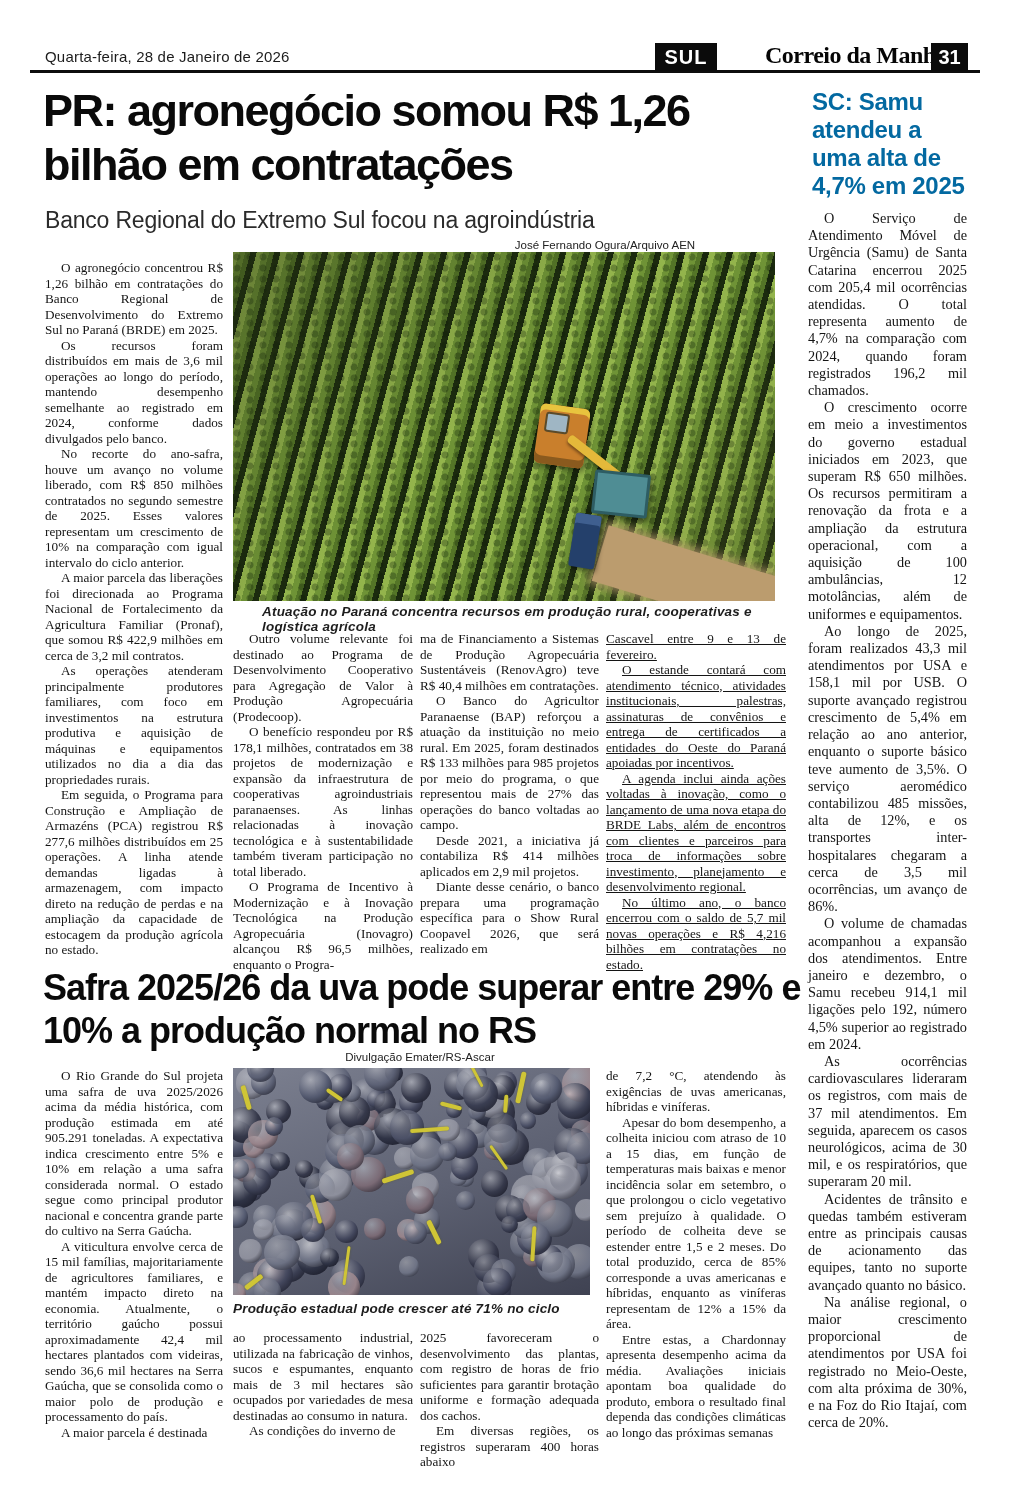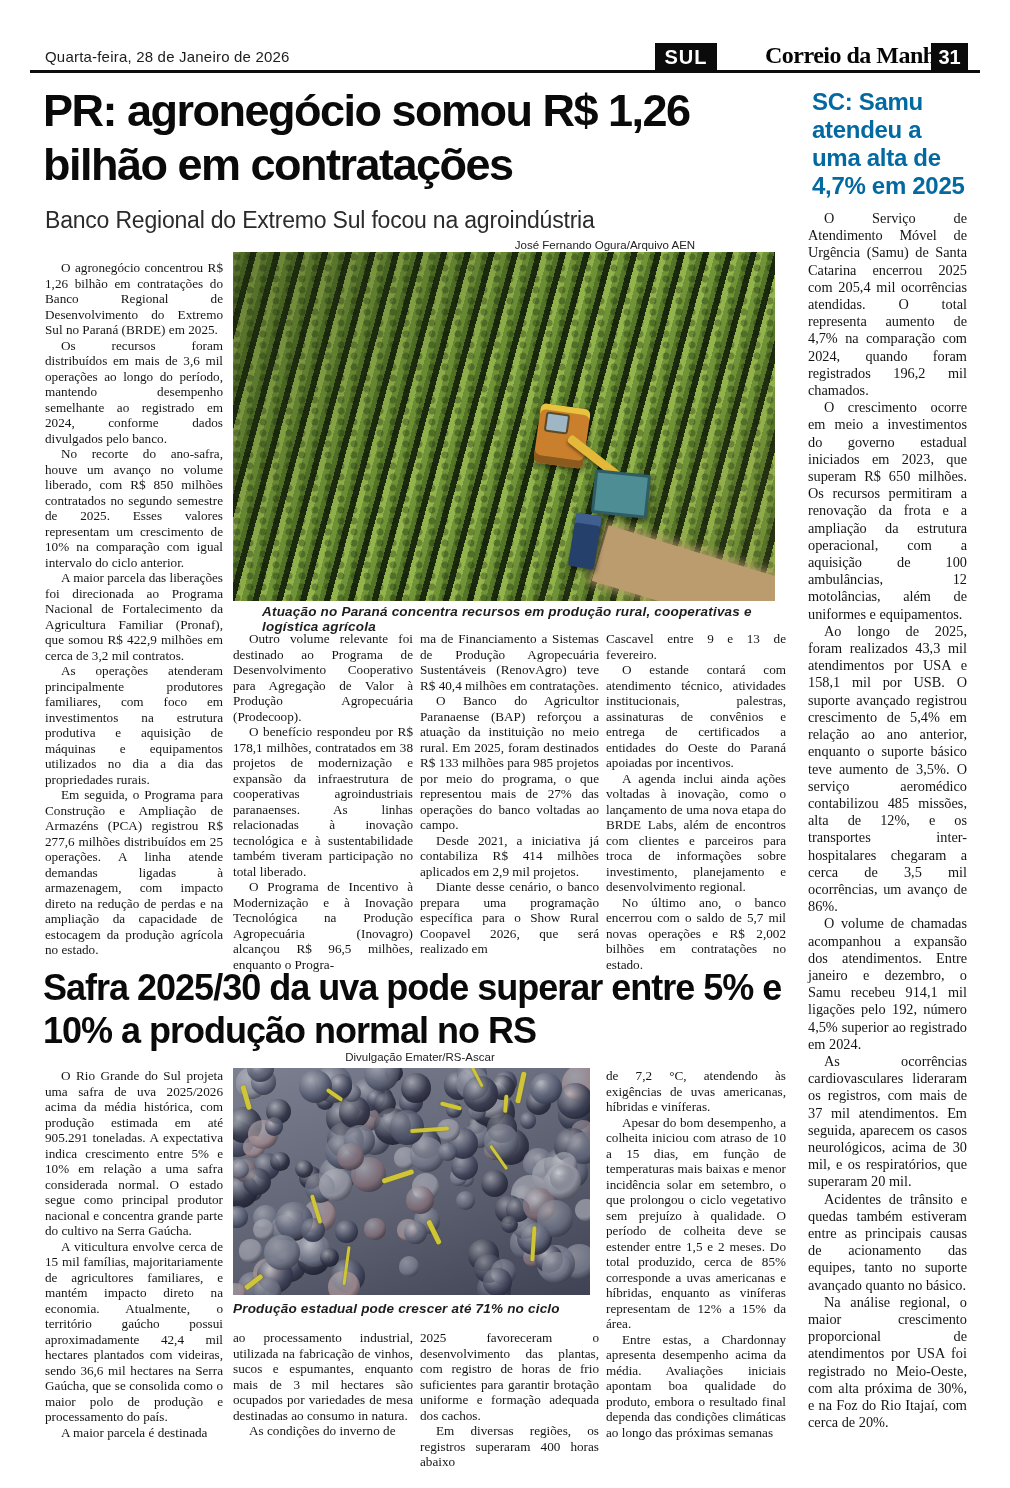--- a/index.html
+++ b/index.html
@@ -43,21 +43,21 @@
   .caption1{left:250px;top:604px;width:545px;margin-left:12px;}
   .caption2{left:233px;top:1301px;width:360px;}
   
   .col{position:absolute;font-size:13.2px;line-height:15.5px;text-align:justify;
     color:#141414;}
   .col p{margin:0;text-indent:16px;}
   .col p.cont{text-indent:0;}
   .a1c1{left:45px;top:260px;width:178px;}
   .a1c2{left:233px;top:631px;width:180px;}
   .a1c3{left:420px;top:631px;width:179px;}
-  .a1c4{left:606px;top:631px;width:180px;}
+  .a1c4{left:606px;top:631px;width:180px;text-decoration:underline;}
   .a2c1{left:45px;top:1068px;width:178px;}
   .a2c2{left:233px;top:1330px;width:180px;}
   .a2c3{left:420px;top:1330px;width:179px;}
   .a2c4{left:606px;top:1068px;width:180px;}
   .sbcol{left:808px;top:210px;width:159px;font-size:14.3px;line-height:17.2px;}
   
   .photo1{position:absolute;left:233px;top:252px;width:542px;height:349px;overflow:hidden;
     background:
       radial-gradient(circle 5px at 4px 5px, rgba(10,25,5,.30) 0 3px, transparent 4px),
       repeating-linear-gradient(105deg,
@@ -129,35 +129,35 @@
   <div class="col a1c3">
       <p class="cont">ma de Financiamento a Sistemas de Produção Agropecuária Sustentáveis (RenovAgro) teve R$ 40,4 milhões em contratações.</p>
       <p>O Banco do Agricultor Paranaense (BAP) reforçou a atuação da instituição no meio rural. Em 2025, foram destinados R$ 133 milhões para 985 projetos por meio do programa, o que representou mais de 27% das operações do banco voltadas ao campo.</p>
       <p>Desde 2021, a iniciativa já contabiliza R$ 414 milhões aplicados em 2,9 mil projetos.</p>
       <p>Diante desse cenário, o banco prepara uma programação específica para o Show Rural Coopavel 2026, que será realizado em</p>
     </div>
   <div class="col a1c4">
       <p class="cont">Cascavel entre 9 e 13 de fevereiro.</p>
       <p>O estande contará com atendimento técnico, atividades institucionais, palestras, assinaturas de convênios e entrega de certificados a entidades do Oeste do Paraná apoiadas por incentivos.</p>
       <p>A agenda inclui ainda ações voltadas à inovação, como o lançamento de uma nova etapa do BRDE Labs, além de encontros com clientes e parceiros para troca de informações sobre investimento, planejamento e desenvolvimento regional.</p>
-      <p>No último ano, o banco encerrou com o saldo de 5,7 mil novas operações e R$ 2,002 bilhões em contratações no estado.</p>
+      <p>No último ano, o banco encerrou com o saldo de 5,7 mil novas operações e R$ 4,216 bilhões em contratações no estado.</p>
     </div>
 
   <h2 class="sb-headline" style="margin:0">SC: Samu atendeu a uma alta de 4,7% em 2025</h2>
   <div class="col sbcol">
       <p>O Serviço de Atendimento Móvel de Urgência (Samu) de Santa Catarina encerrou 2025 com 205,4 mil ocorrências atendidas. O total representa aumento de 4,7% na comparação com 2024, quando foram registrados 196,2 mil chamados.</p>
       <p>O crescimento ocorre em meio a investimentos do governo estadual iniciados em 2023, que superam R$ 650 milhões. Os recursos permitiram a renovação da frota e a ampliação da estrutura operacional, com a aquisição de 100 ambulâncias, 12 motolâncias, além de uniformes e equipamentos.</p>
       <p>Ao longo de 2025, foram realizados 43,3 mil atendimentos por USA e 158,1 mil por USB. O suporte avançado registrou crescimento de 5,4% em relação ao ano anterior, enquanto o suporte básico teve aumento de 3,5%. O serviço aeromédico contabilizou 485 missões, alta de 12%, e os transportes inter-hospitalares chegaram a cerca de 3,5 mil ocorrências, um avanço de 86%.</p>
       <p>O volume de chamadas acompanhou a expansão dos atendimentos. Entre janeiro e dezembro, o Samu recebeu 914,1 mil ligações pelo 192, número 4,5% superior ao registrado em 2024.</p>
       <p>As ocorrências cardiovasculares lideraram os registros, com mais de 37 mil atendimentos. Em seguida, aparecem os casos neurológicos, acima de 30 mil, e os respiratórios, que superaram 20 mil.</p>
       <p>Acidentes de trânsito e quedas também estiveram entre as principais causas de acionamento das equipes, tanto no suporte avançado quanto no básico.</p>
       <p>Na análise regional, o maior crescimento proporcional de atendimentos por USA foi registrado no Meio-Oeste, com alta próxima de 30%, e na Foz do Rio Itajaí, com cerca de 20%.</p>
     </div>
 
-  <h1 class="headline2" style="margin:0">Safra 2025/30 da uva pode superar entre 5% e 10% a produção normal no RS</h1>
+  <h1 class="headline2" style="margin:0">Safra 2025/26 da uva pode superar entre 29% e 10% a produção normal no RS</h1>
   <div class="credit credit2">Divulgação Emater/RS-Ascar</div>
 
   <div class="photo2" id="photo2">
       <div class="grape" style="width: 30.5679px; height: 30.5679px; left: 126.019px; top: 56.77px; background: radial-gradient(circle at 35% 30%, rgba(255, 255, 255, 0.34), rgb(92, 97, 117) 55%, rgba(10, 10, 20, 0.85) 100%);"></div>
       <div class="grape" style="width: 34.6998px; height: 34.6998px; left: 243.512px; top: 204.409px; background: radial-gradient(circle at 35% 30%, rgba(255, 255, 255, 0.34), rgb(66, 70, 92) 55%, rgba(10, 10, 20, 0.85) 100%);"></div>
       <div class="grape" style="width: 36.369px; height: 36.369px; left: -14.8643px; top: 52.6883px; background: radial-gradient(circle at 35% 30%, rgba(255, 255, 255, 0.34), rgb(75, 80, 102) 55%, rgba(10, 10, 20, 0.85) 100%);"></div>
       <div class="grape" style="width: 24.678px; height: 24.678px; left: 334.091px; top: 73.5999px; background: radial-gradient(circle at 35% 30%, rgba(255, 255, 255, 0.34), rgb(122, 106, 117) 55%, rgba(10, 10, 20, 0.85) 100%);"></div>
       <div class="grape" style="width: 35.3963px; height: 35.3963px; left: 92.8667px; top: 32.3886px; background: radial-gradient(circle at 35% 30%, rgba(255, 255, 255, 0.34), rgb(54, 57, 75) 55%, rgba(10, 10, 20, 0.85) 100%);"></div>
       <div class="grape" style="width: 24.9546px; height: 24.9546px; left: 32.8766px; top: 31.1037px; background: radial-gradient(circle at 35% 30%, rgba(255, 255, 255, 0.34), rgb(54, 57, 75) 55%, rgba(10, 10, 20, 0.85) 100%);"></div>
       <div class="grape" style="width: 31.8293px; height: 31.8293px; left: 276.571px; top: 159.222px; background: radial-gradient(circle at 35% 30%, rgba(255, 255, 255, 0.34), rgb(99, 104, 122) 55%, rgba(10, 10, 20, 0.85) 100%);"></div>

